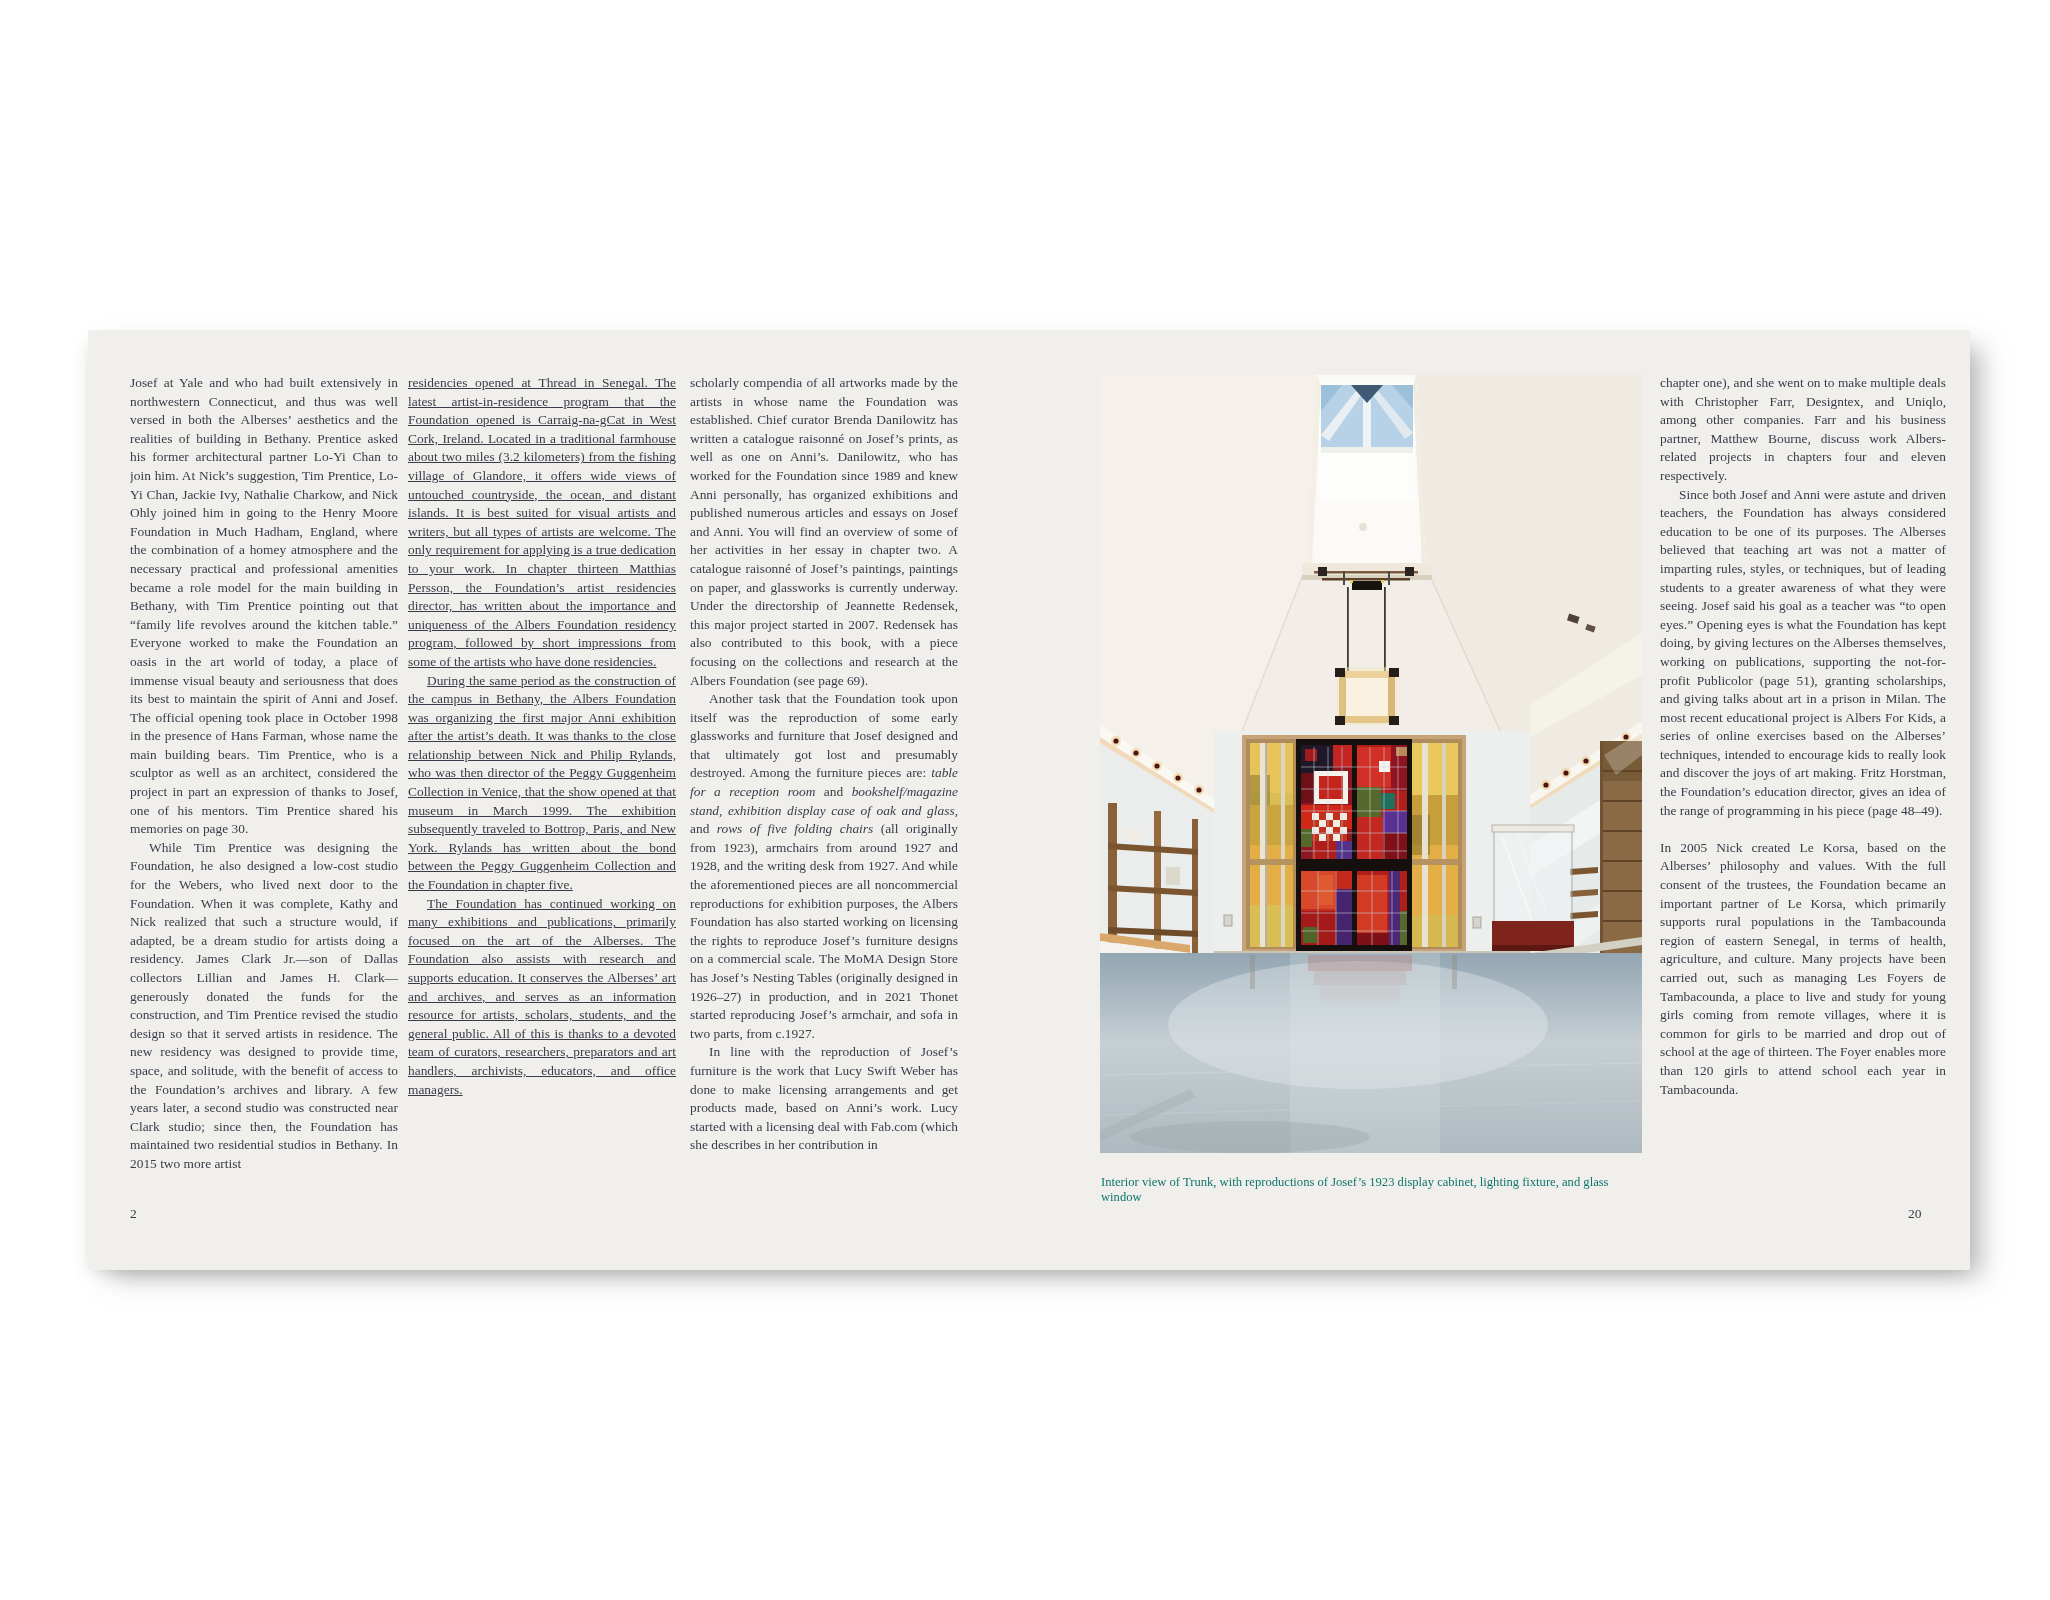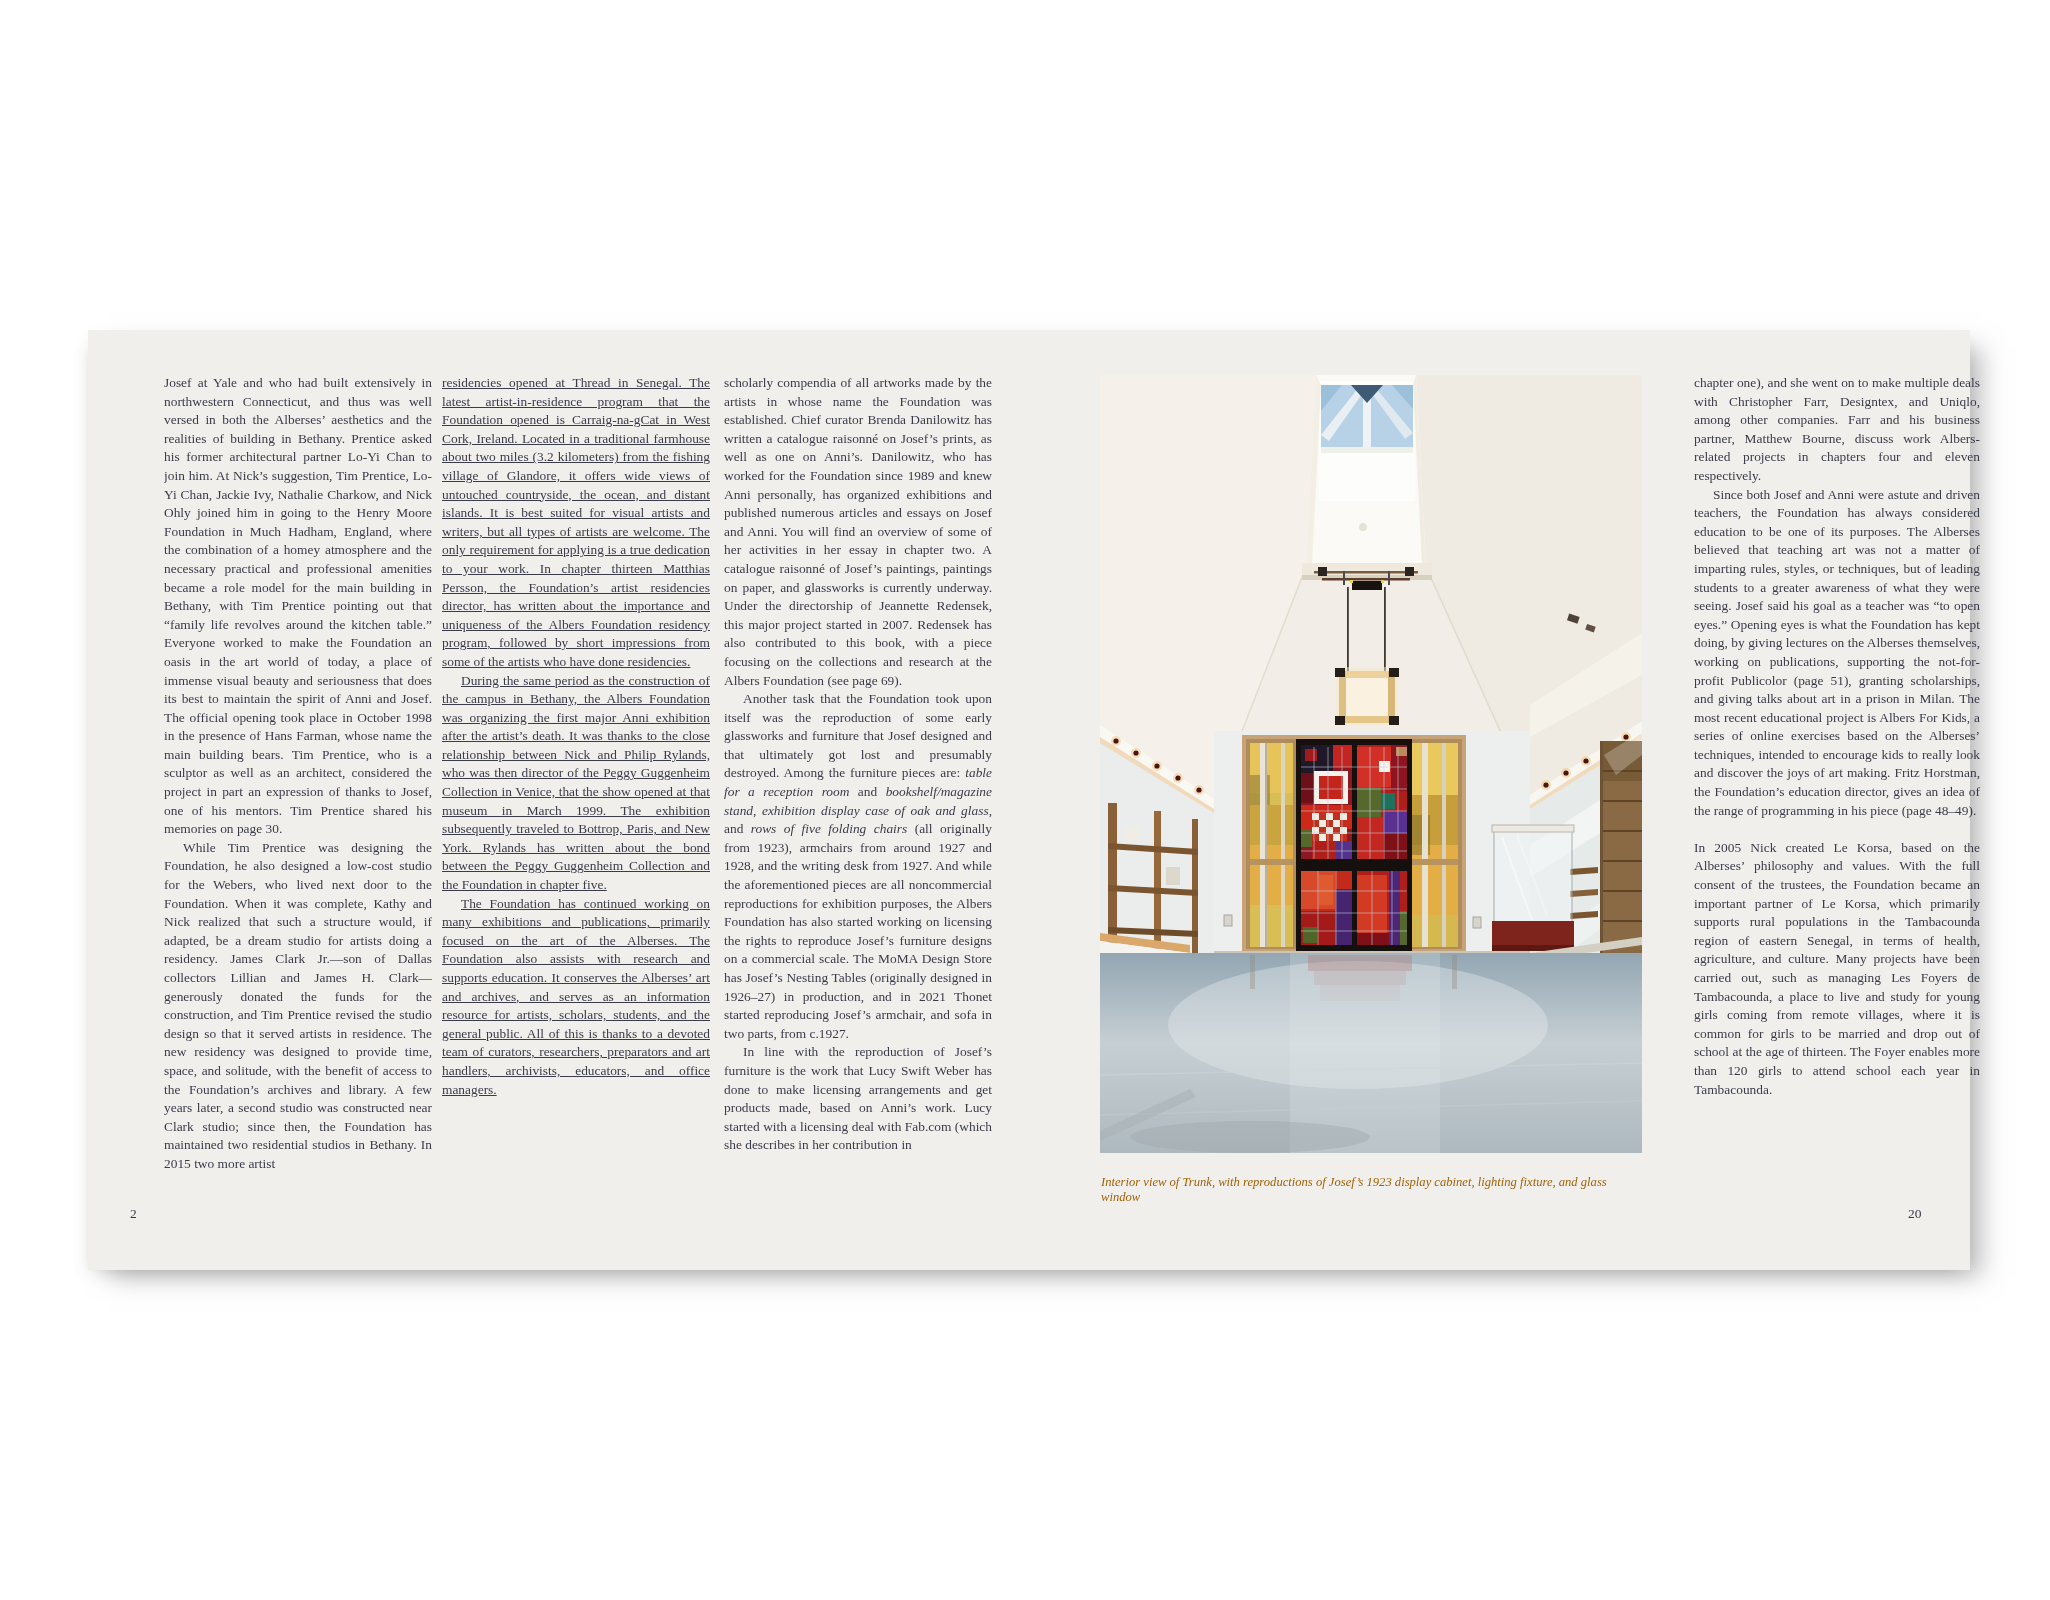--- a/index.html
+++ b/index.html
@@ -1,36 +1,36 @@
 <!DOCTYPE html>
 <html lang="en"><head>
 <meta charset="utf-8">
 <style>
   html,body{margin:0;padding:0;background:#ffffff;}
   .canvas{position:relative;width:2050px;height:1600px;background:#ffffff;overflow:hidden;
           font-family:"Liberation Serif", serif;}
   .spread{position:absolute;left:88px;top:330px;width:1882px;height:940px;background:#f1efec;
           box-shadow:16px 12px 24px -6px rgba(110,110,110,.5), -5px 8px 16px -9px rgba(120,120,120,.35);}
   .col{position:absolute;text-align:justify;font-size:13.4px;line-height:18.6px;color:#3a3b49;
-       hyphens:auto;-webkit-hyphens:auto;height:822px;overflow:hidden;margin-left:34px;}
+       hyphens:auto;-webkit-hyphens:auto;height:822px;overflow:hidden;}
   .col p{margin:0;}
   .col p.ind{text-indent:19px;}
   .col p.sp{margin-top:18.6px;}
   .col i{font-style:italic;}
   .col1{left:42px;top:44px;width:268px;}
   .col2{left:320px;top:44px;width:268px;text-decoration:underline;}
   .col3{left:602px;top:44px;width:268px;}
   .colR{left:1572px;top:44px;width:286px;}
   .pagenum{position:absolute;font-size:13.5px;color:#3a3b49;}
   .pn-left{left:42px;top:876px;}
   .pn-right{left:1820px;top:876px;}
   .photo{position:absolute;left:1012px;top:45px;width:542px;height:778px;margin:0;padding:0;}
   .photo svg{display:block;}
-  .caption{position:absolute;left:1013px;top:845px;width:542px;font-style:italic;
-           font-size:12.6px;color:#a16207;}
+  .caption{position:absolute;left:1013px;top:845px;width:542px;
+           font-size:12.6px;color:#0f766e;}
 </style>
 </head>
 <body>
 
 <div class="canvas">
   <div class="spread">
 
     <div class="col col1">
         <p><span>Josef at Yale and who had built extensively in northwestern Connecticut, and thus was well versed in both the Alberses’ aesthetics and the realities of building in Bethany. Prentice asked his former architectural partner Lo-Yi Chan to join him. At Nick’s suggestion, Tim Prentice, Lo-Yi Chan, Jackie Ivy, Nathalie Charkow, and Nick Ohly joined him in going to the Henry Moore Foundation in Much Hadham, England, where the combination of a homey atmosphere and the necessary practical and professional amenities became a role model for the main building in Bethany, with Tim Prentice pointing out that “family life revolves around the kitchen table.” Everyone worked to make the Foundation an oasis in the art world of today, a place of immense visual beauty and seriousness that does its best to maintain the spirit of Anni and Josef. The official opening took place in October 1998 in the presence of Hans Farman, whose name the main building bears. Tim Prentice, who is a sculptor as well as an architect, considered the project in part an expression of thanks to Josef, one of his mentors. Tim Prentice shared his memories on page 30.</span></p>
         <p class="ind"><span>While Tim Prentice was designing the Foundation, he also designed a low-cost studio for the Webers, who lived next door to the Foundation. When it was complete, Kathy and Nick realized that such a structure would, if adapted, be a dream studio for artists doing a residency. James Clark Jr.—son of Dallas collectors Lillian and James H. Clark—generously donated the funds for the construction, and Tim Prentice revised the studio design so that it served artists in residence. The new residency was designed to provide time, space, and solitude, with the benefit of access to the Foundation’s archives and library. A few years later, a second studio was constructed near Clark studio; since then, the Foundation has maintained two residential studios in Bethany. In 2015 two more artist</span></p>

